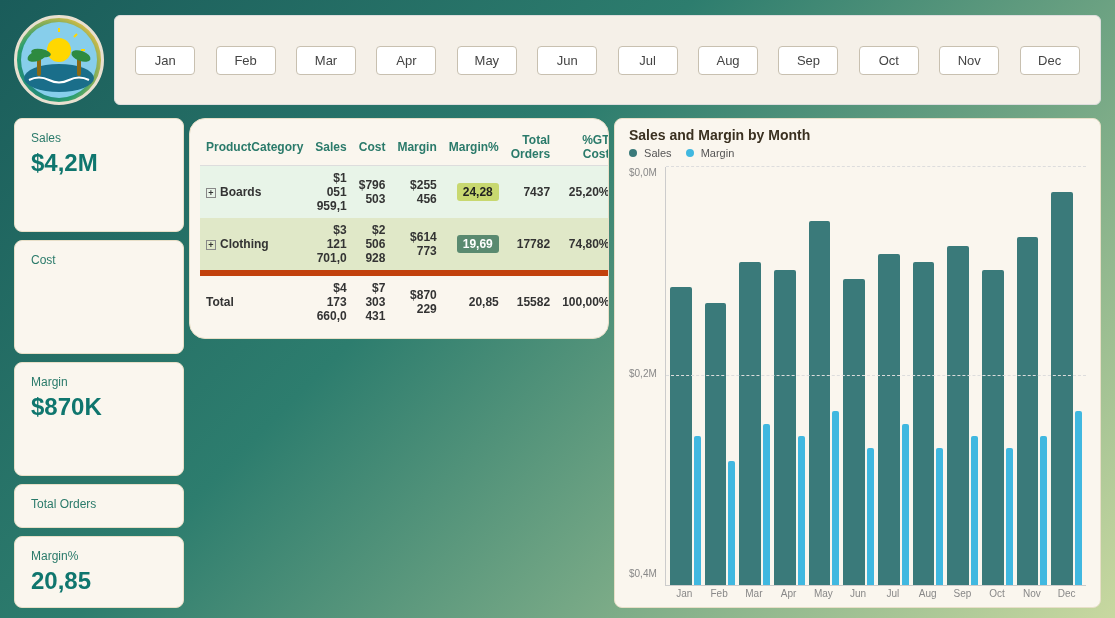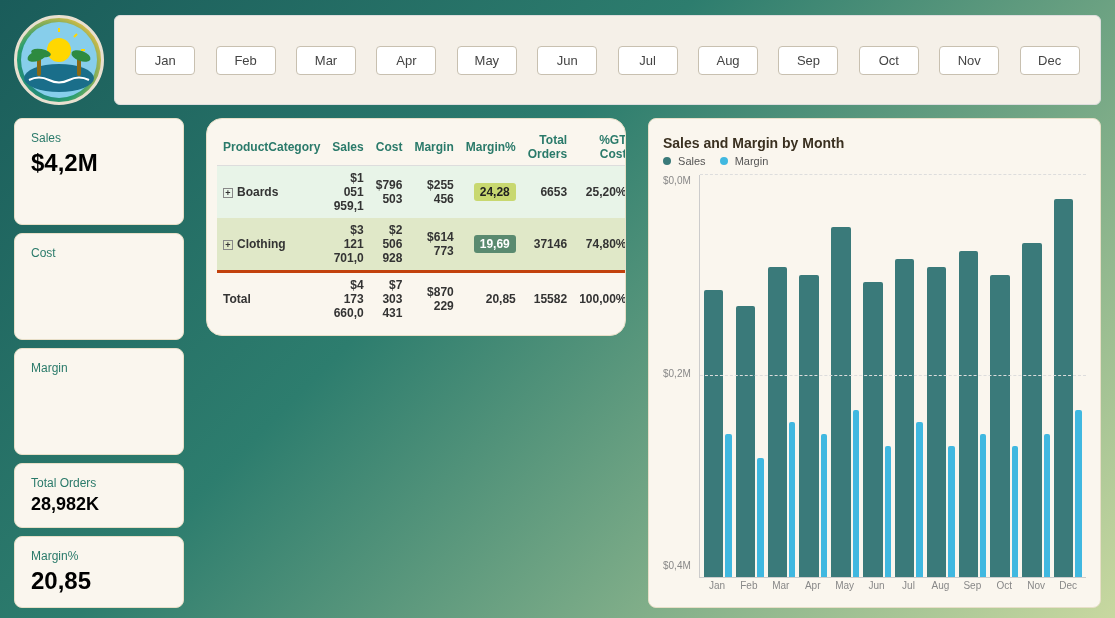--- a/index.html
+++ b/index.html
@@ -67,21 +67,21 @@
       color: #444;
       cursor: pointer;
       min-width: 60px;
       text-align: center;
     }
 
     
     .content-area {
       display: flex;
       flex: 1;
-      gap: 22px;
+      gap: 5px;
     }
 
     
     .kpi-column {
       display: flex;
       flex-direction: column;
       gap: 8px;
       width: 170px;
       flex-shrink: 0;
     }
@@ -96,21 +96,21 @@
     .kpi-label {
       font-size: 12px;
       color: #2a7a6a;
       font-weight: 500;
       margin-bottom: 4px;
     }
 
     .kpi-value {
       font-size: 24px;
       font-weight: 700;
-      color: #000000;
+      color: #0f766e;
     }
 
     .kpi-card-lg {
       flex: 1;
     }
 
     
     .middle-panel {
       display: flex;
       flex-direction: column;
@@ -154,21 +154,21 @@
     .row-boards {
       background: #e8f4e8;
     }
 
     .row-clothing {
       background: #e0e8c8;
     }
 
     .row-total td {
       font-weight: 700;
-      border-top: 3px solid #c2410c;
+      border-top: 6px solid #c2410c;
     }
 
     .margin-pct-boards {
       background: #c8d870;
       color: #222;
       padding: 2px 6px;
       border-radius: 3px;
       display: inline-block;
     }
 
@@ -191,21 +191,21 @@
       margin-right: 4px;
       cursor: pointer;
     }
 
     
     .chart-panel {
       flex: 1;
       background: #faf6ee;
       border-radius: 8px;
       border: 1px solid #e8dfc8;
-      padding: 16px 14px;
+      padding: 8px 14px;
       display: flex;
       flex-direction: column;
     }
 
     .chart-title {
       font-size: 14px;
       font-weight: 700;
       color: #3a3020;
       margin-bottom: 4px;
     }
@@ -349,25 +349,25 @@
     <div class="kpi-column">
       <div class="kpi-card kpi-card-lg">
         <div class="kpi-label">Sales</div>
         <div class="kpi-value">$4,2M</div>
       </div>
       <div class="kpi-card kpi-card-lg">
         <div class="kpi-label">Cost</div>
       </div>
       <div class="kpi-card kpi-card-lg">
         <div class="kpi-label">Margin</div>
+        <div class="kpi-value">$870K</div>
       </div>
       <div style="display:flex;gap:8px;">
         <div class="kpi-card" style="flex:1">
           <div class="kpi-label">Total Orders</div>
-          <div class="kpi-value" style="font-size:18px">28,982K</div>
         </div>
       </div>
       <div style="display:flex;gap:8px;">
         <div class="kpi-card" style="flex:1">
           <div class="kpi-label">Margin%</div>
           <div class="kpi-value">20,85</div>
         </div>
       </div>
     </div>
 
@@ -387,32 +387,32 @@
           </thead>
           <tbody>
             <tr class="row-boards">
               <td>
                 <span class="expand-icon">+</span>Boards
               </td>
               <td class="right">$1 051 959,1</td>
               <td class="right">$796 503</td>
               <td class="right">$255 456</td>
               <td class="right"><span class="margin-pct-boards">24,28</span></td>
-              <td class="right">6653</td>
+              <td class="right">7437</td>
               <td class="right">25,20%</td>
             </tr>
             <tr class="row-clothing">
               <td>
                 <span class="expand-icon">+</span>Clothing
               </td>
               <td class="right">$3 121 701,0</td>
               <td class="right">$2 506 928</td>
               <td class="right">$614 773</td>
               <td class="right"><span class="margin-pct-clothing">19,69</span></td>
-              <td class="right">37146</td>
+              <td class="right">17782</td>
               <td class="right">74,80%</td>
             </tr>
             <tr class="row-total">
               <td>Total</td>
               <td class="right">$4 173 660,0</td>
               <td class="right">$7 303 431</td>
               <td class="right">$870 229</td>
               <td class="right">20,85</td>
               <td class="right">15582</td>
               <td class="right">100,00%</td>

